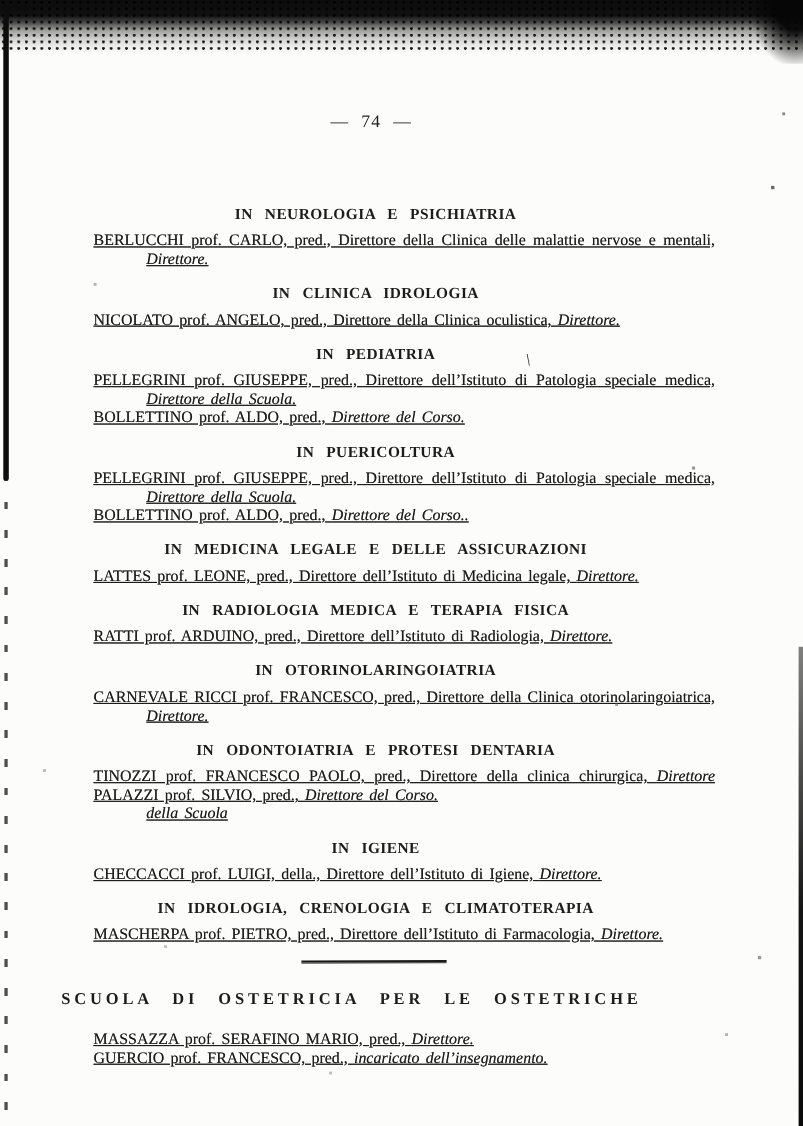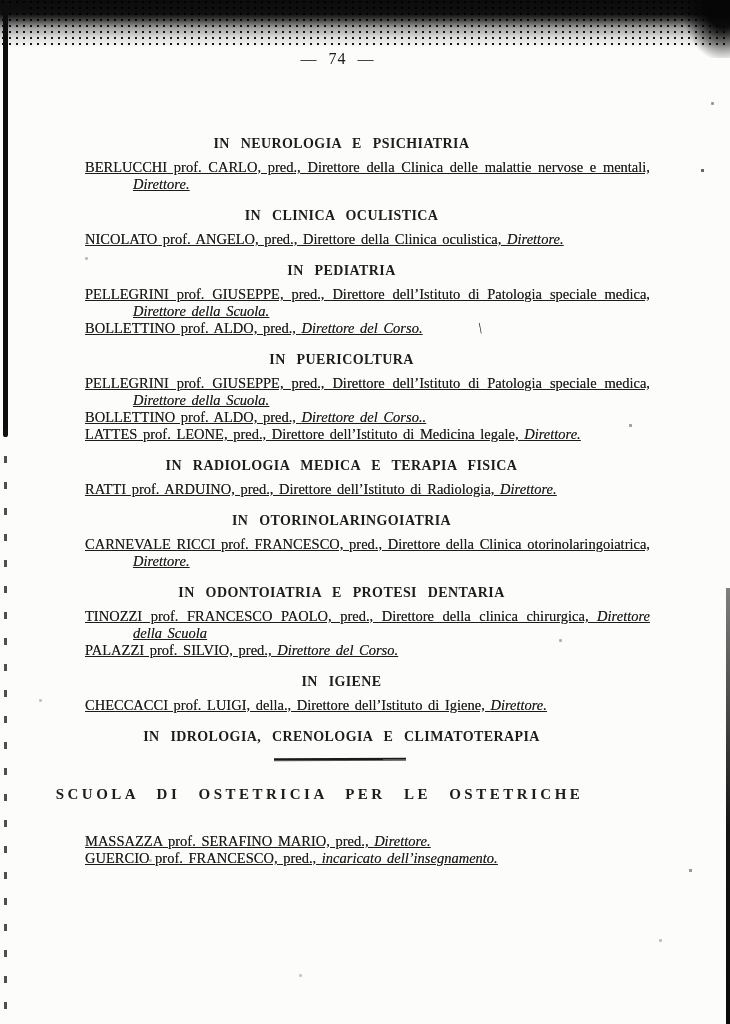--- a/index.html
+++ b/index.html
@@ -61,22 +61,22 @@
       40px  700px 0 0.8px rgba(90,90,90,.4),
       690px 870px 0 1px   rgba(70,70,70,.55),
       660px 940px 0 0.8px rgba(90,90,90,.45),
       300px 975px 0 0.8px rgba(100,100,100,.4),
       150px 860px 0 0.8px rgba(100,100,100,.4);
     z-index: 4;
   }
 
   
   .page {
-    position: absolute; left: 85px; top: 4px; width: 565px;
-    padding-top: 46px;
+    position: absolute; left: 85px; top: 16px; width: 565px;
+    padding-top: 86px;
     z-index: 3;
   }
   .page-number {
     text-align: center; font-size: 16px; line-height: 18px;
     letter-spacing: 1px; word-spacing: 6px;
     transform: translateX(-30px);
   }
   .sec-heading {
     font-weight: bold; font-size: 14px; line-height: 15px;
     text-align: center; word-spacing: 7px; letter-spacing: .4px;
@@ -95,21 +95,21 @@
   .entry-line i { font-style: italic; }
 
   .divider {
     width: 132px; height: 3px; margin: 14px auto 26px auto;
     background: linear-gradient(to bottom, #1a1a1a 0 55%, #555 55%);
     transform: translateX(-28px) rotate(-0.2deg);
   }
   .school-heading {
     font-weight: bold; font-size: 15px; line-height: 15px;
     text-align: center; letter-spacing: 3.5px; word-spacing: 11px;
-    margin: 0 0 31px 0;
+    margin: 0 0 20px 0;
     transform: translateX(-48px);
   }
 </style>
 </head>
 <body>
 
 <div class="top-band"></div>
 <div class="tr-blob"></div>
 <div class="corner-tick"></div>
 <div class="left-rule"></div>
@@ -119,51 +119,53 @@
 <div class="specks"></div>
 
 <div class="page">
 
   <div class="page-number">— 74 —</div>
 
   <h2 class="sec-heading first">IN NEUROLOGIA E PSICHIATRIA</h2>
   <p class="entry-line jfy"><span>BERLUCCHI prof. CARLO, pred., Direttore della Clinica delle malattie nervose e mentali,</span><i></i></p>
   <p class="entry-line cont"><span></span><i>Direttore.</i></p>
 
-  <h2 class="sec-heading">IN CLINICA OCULISTICA</h2>
+  <h2 class="sec-heading">IN CLINICA IDROLOGIA</h2>
   <p class="entry-line"><span>NICOLATO prof. ANGELO, pred., Direttore della Clinica oculistica, </span><i>Direttore.</i></p>
 
   <h2 class="sec-heading">IN PEDIATRIA</h2>
   <p class="entry-line jfy"><span>PELLEGRINI prof. GIUSEPPE, pred., Direttore dell’Istituto di Patologia speciale medica,</span><i></i></p>
   <p class="entry-line cont"><span></span><i>Direttore della Scuola.</i></p>
   <p class="entry-line"><span>BOLLETTINO prof. ALDO, pred., </span><i>Direttore del Corso.</i></p>
 
   <h2 class="sec-heading">IN PUERICOLTURA</h2>
   <p class="entry-line jfy"><span>PELLEGRINI prof. GIUSEPPE, pred., Direttore dell’Istituto di Patologia speciale medica,</span><i></i></p>
   <p class="entry-line cont"><span></span><i>Direttore della Scuola.</i></p>
   <p class="entry-line"><span>BOLLETTINO prof. ALDO, pred., </span><i>Direttore del Corso..</i></p>
 
+  <h2 class="sec-heading">IN MEDICINA LEGALE E DELLE ASSICURAZIONI</h2>
   <p class="entry-line"><span>LATTES prof. LEONE, pred., Direttore dell’Istituto di Medicina legale, </span><i>Direttore.</i></p>
 
   <h2 class="sec-heading">IN RADIOLOGIA MEDICA E TERAPIA FISICA</h2>
   <p class="entry-line"><span>RATTI prof. ARDUINO, pred., Direttore dell’Istituto di Radiologia, </span><i>Direttore.</i></p>
 
   <h2 class="sec-heading">IN OTORINOLARINGOIATRIA</h2>
   <p class="entry-line jfy"><span>CARNEVALE RICCI prof. FRANCESCO, pred., Direttore della Clinica otorinolaringoiatrica,</span><i></i></p>
   <p class="entry-line cont"><span></span><i>Direttore.</i></p>
 
   <h2 class="sec-heading">IN ODONTOIATRIA E PROTESI DENTARIA</h2>
   <p class="entry-line jfy"><span>TINOZZI prof. FRANCESCO PAOLO, pred., Direttore della clinica chirurgica, </span><i>Direttore</i></p>
+  <p class="entry-line"><span>PALAZZI prof. SILVIO, pred., </span><i>Direttore del Corso.</i></p>
   <p class="entry-line cont"><span></span><i>della Scuola</i></p>
-  <p class="entry-line"><span>PALAZZI prof. SILVIO, pred., </span><i>Direttore del Corso.</i></p>
 
   <h2 class="sec-heading">IN IGIENE</h2>
   <p class="entry-line"><span>CHECCACCI prof. LUIGI, della., Direttore dell’Istituto di Igiene, </span><i>Direttore.</i></p>
 
   <h2 class="sec-heading">IN IDROLOGIA, CRENOLOGIA E CLIMATOTERAPIA</h2>
+  <p class="entry-line"><span>MASCHERPA prof. PIETRO, pred., Direttore dell’Istituto di Farmacologia, </span><i>Direttore.</i></p>
 
   <div class="divider"></div>
 
   <h2 class="school-heading">SCUOLA DI OSTETRICIA PER LE OSTETRICHE</h2>
   <p class="entry-line"><span>MASSAZZA prof. SERAFINO MARIO, pred., </span><i>Direttore.</i></p>
   <p class="entry-line"><span>GUERCIO prof. FRANCESCO, pred., </span><i>incaricato dell’insegnamento.</i></p>
 
 </div>
 
 </body></html>

